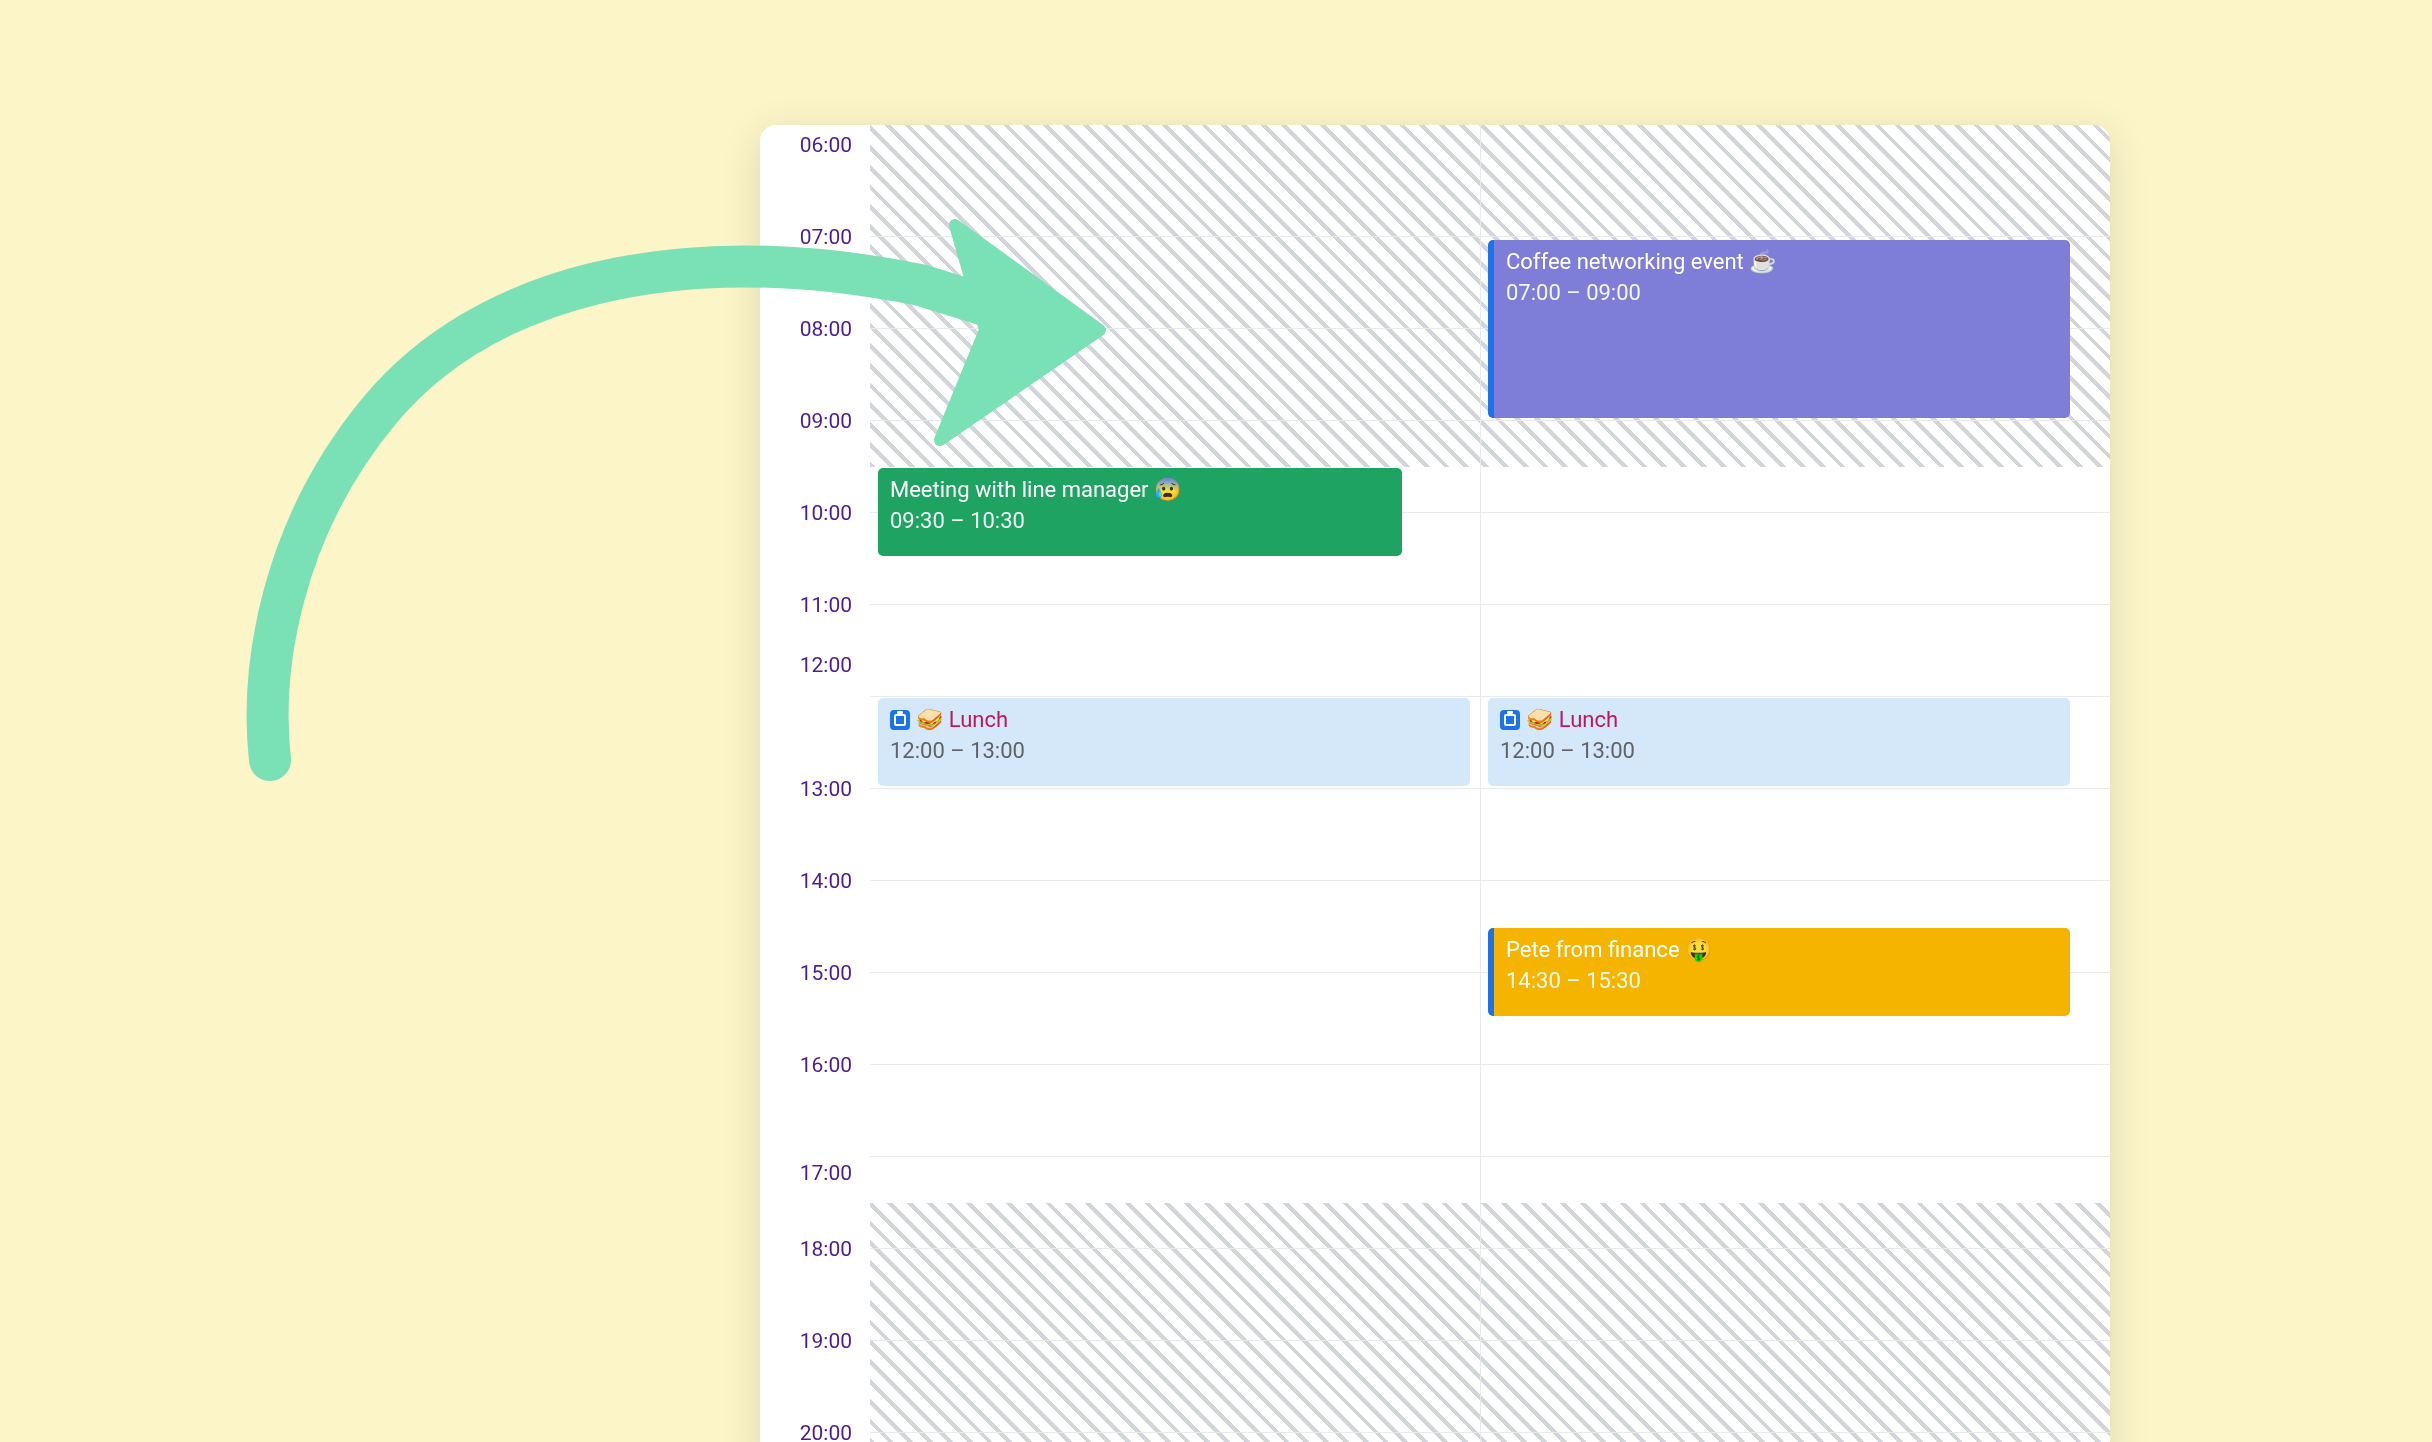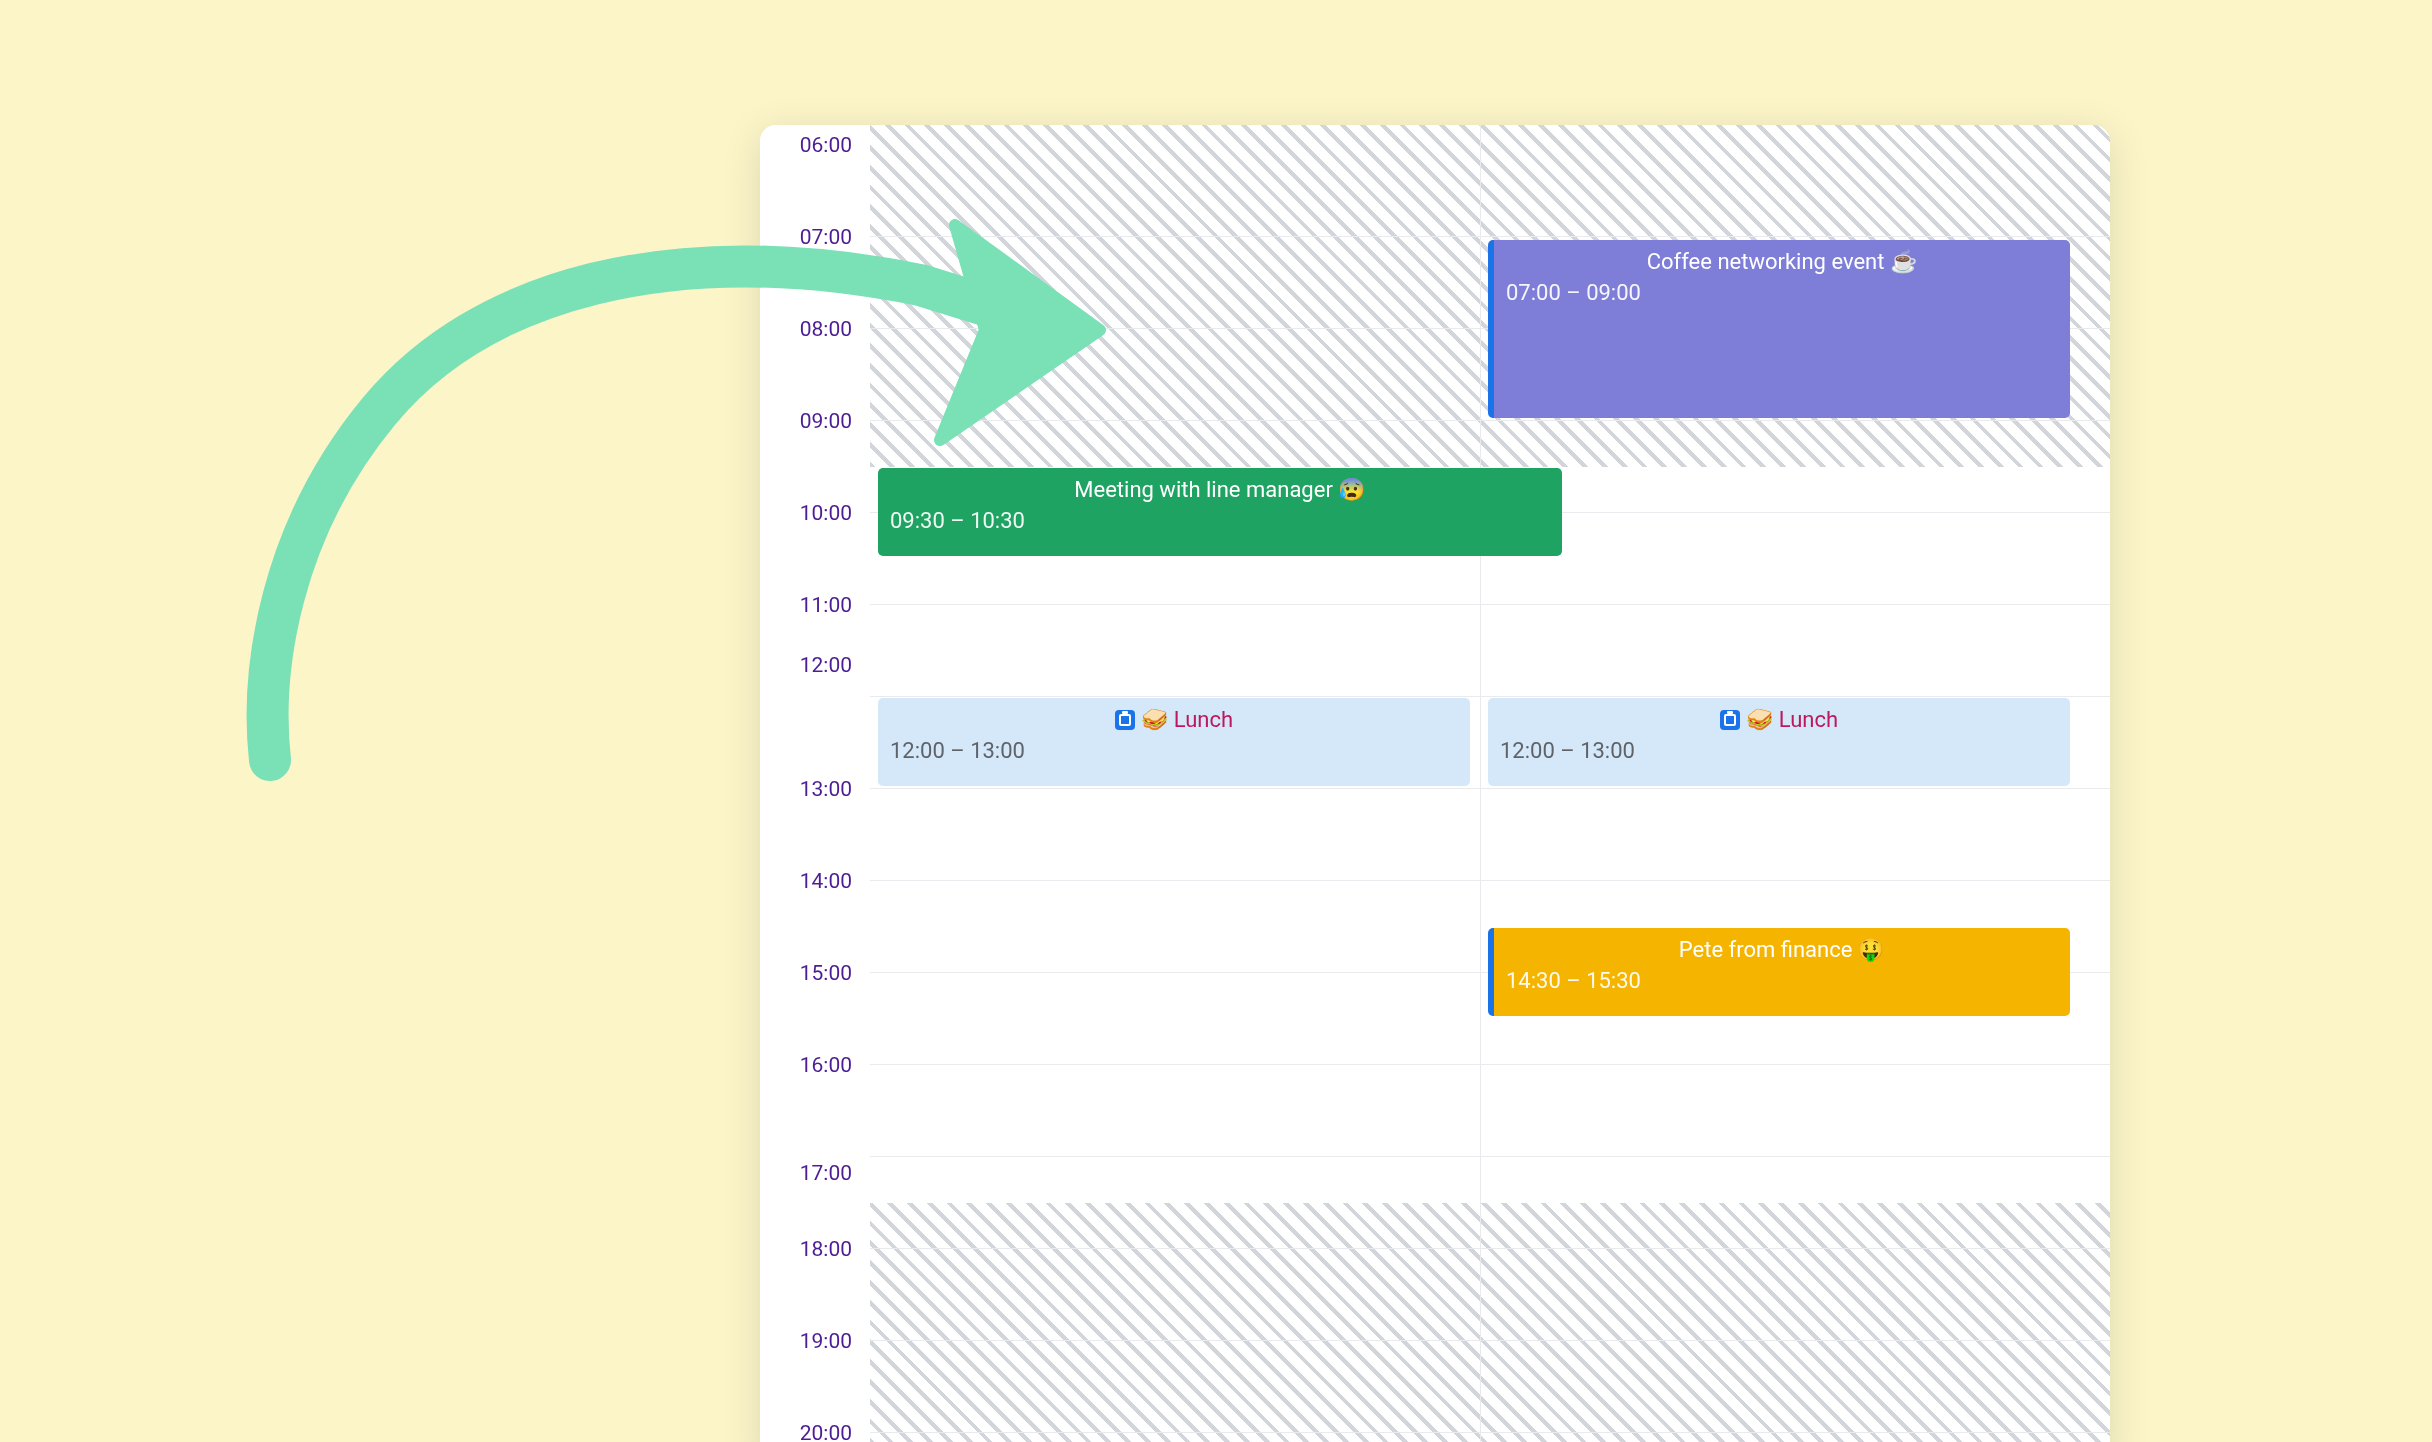--- a/index.html
+++ b/index.html
@@ -97,21 +97,20 @@
       padding: 8px 12px;
       font-size: 22px;
       color: #ffffff;
       overflow: hidden;
       cursor: pointer;
     }
     
     .event .title {
       font-weight: 400;
       line-height: 1.3;
-      text-align: center;
     }
     
     .event .time-range {
       font-weight: 400;
       opacity: 0.93;
       line-height: 1.3;
       margin-top: 2px;
     }
     
     .event.purple {
@@ -235,21 +234,21 @@
       <div class="hour-row" style="top:1124px;"></div>
       <div class="hour-row" style="top:1216px;"></div>
 
       <div class="day-divider"></div>
 
       <div class="event purple" style="left:618px; width:582px; top:115px; height:178px;">
         <div class="title">Coffee networking event ☕</div>
         <div class="time-range">07:00 – 09:00</div>
       </div>
 
-      <div class="event green" style="left:8px; width:684px; top:343px; height:88px;">
+      <div class="event green" style="left:8px; width:524px; top:343px; height:88px;">
         <div class="title">Meeting with line manager 😰</div>
         <div class="time-range">09:30 – 10:30</div>
       </div>
 
       <div class="event lightblue" style="left:8px; width:592px; top:573px; height:88px;">
         <div class="title">
           <span class="recurring-icon"></span><span>🥪 Lunch</span>
         </div>
         <div class="time-range">12:00 – 13:00</div>
       </div>

